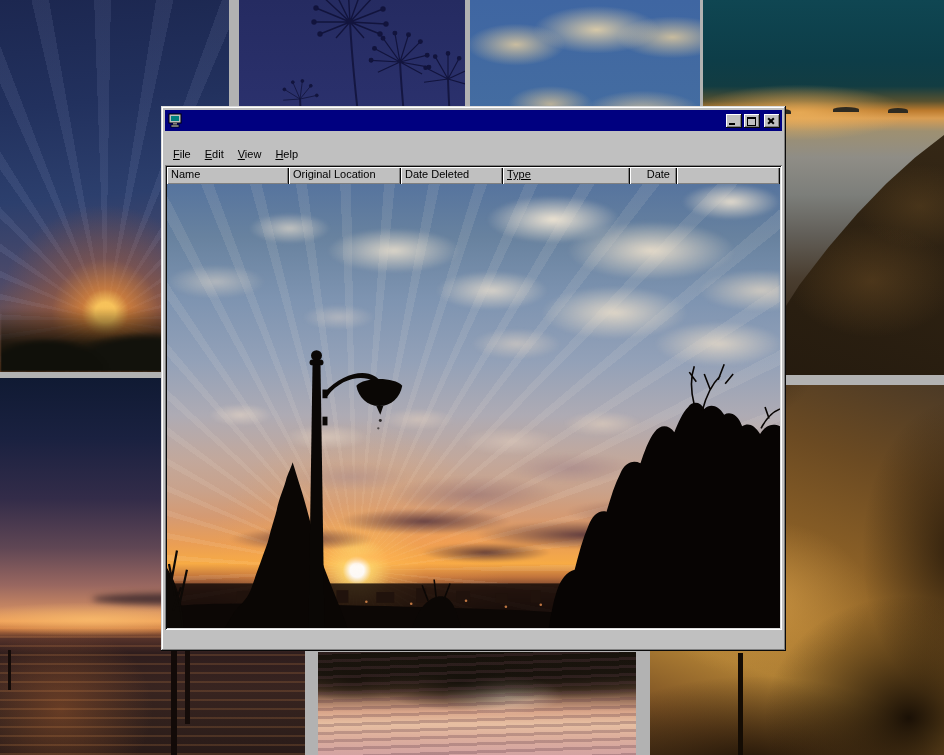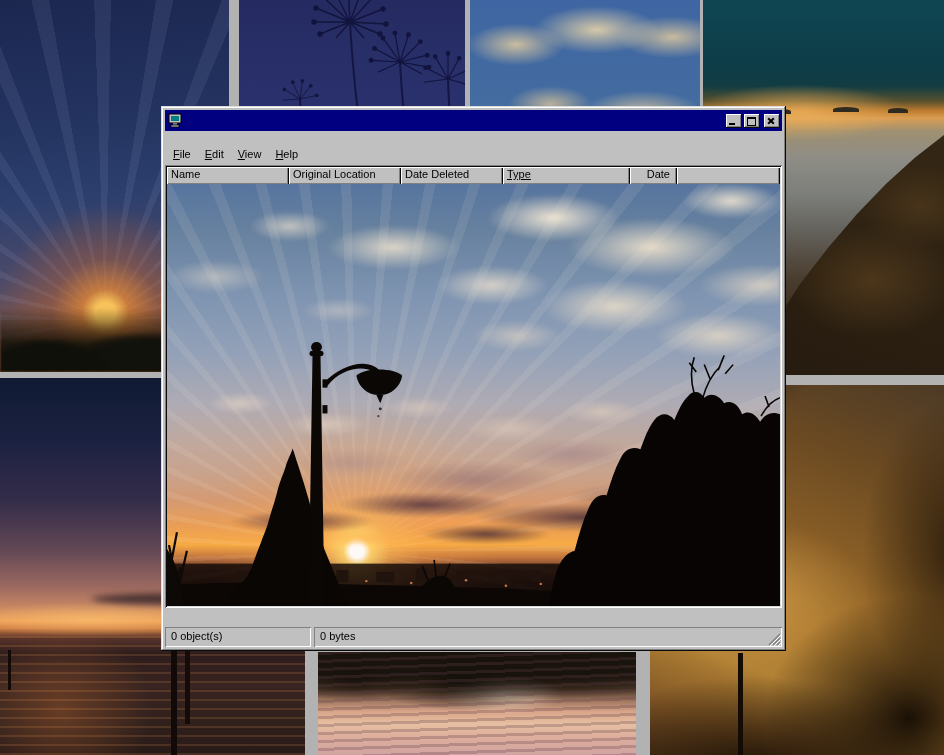--- a/index.html
+++ b/index.html
@@ -342,27 +342,13 @@
           <path d="M157,216 C175,196 196,191 208,198 C213,201 215,204 216,208 L211,212 C209,206 206,202 201,201 C190,198 172,203 161,219 Z"></path>
           <path d="M190,208 C198,199 228,199 236,208 C234,220 225,229 213,229 C201,229 192,220 190,208 Z"></path>
           <path d="M210,229 L217,229 L214,238 Z"></path>
           <circle cx="214" cy="244" r="1.5" opacity="0.8"></circle>
           <circle cx="212" cy="252" r="1.2" opacity="0.6"></circle>
         </g>
       </svg>
     </div>
   </div>
 
-  <div class="statusbar">
-    <div class="status-cell sc-0">0 object(s)</div>
-    <div class="status-cell sc-1">
-      <span>0 bytes</span>
-      <svg class="grip" viewBox="0 0 13 13">
-        <path d="M12,1 L1,12" stroke="#808080" stroke-width="1.4"></path>
-        <path d="M12,5 L5,12" stroke="#808080" stroke-width="1.4"></path>
-        <path d="M12,9 L9,12" stroke="#808080" stroke-width="1.4"></path>
-        <path d="M13,2 L2,13" stroke="#ffffff" stroke-width="1"></path>
-        <path d="M13,6 L6,13" stroke="#ffffff" stroke-width="1"></path>
-        <path d="M13,10 L10,13" stroke="#ffffff" stroke-width="1"></path>
-      </svg>
-    </div>
-  </div>
 </div>
 
 </body></html>

